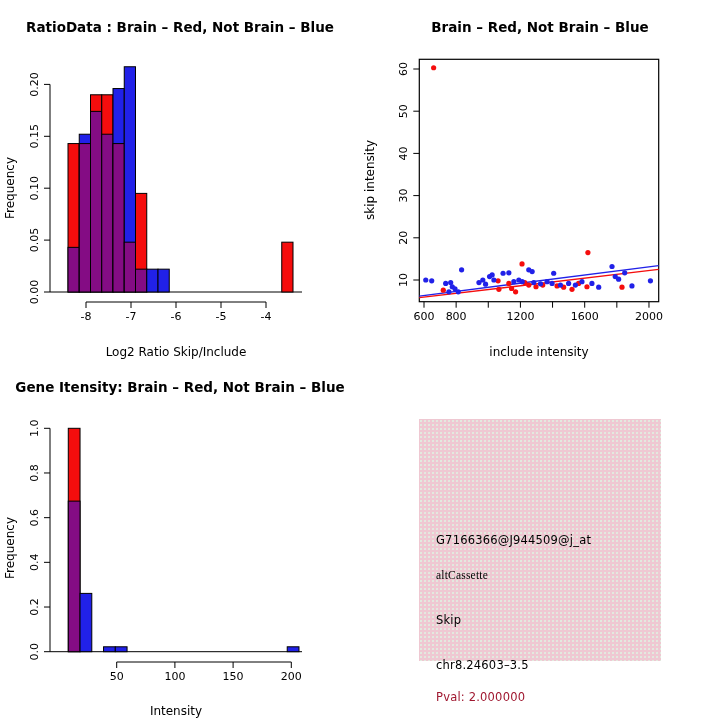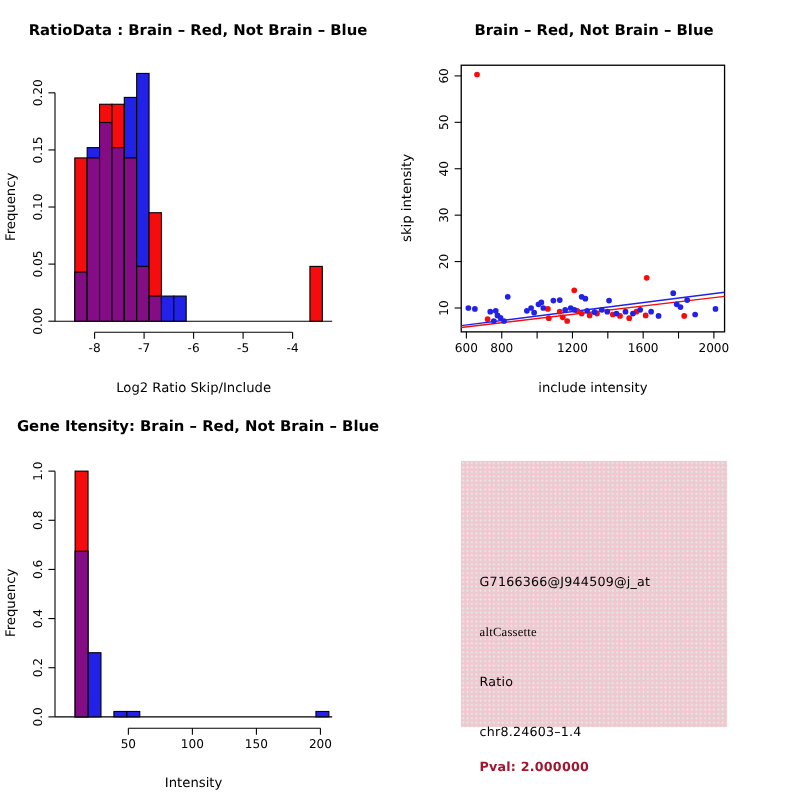--- a/index.html
+++ b/index.html
@@ -12,21 +12,21 @@
   #p-info{left:360px;top:360px;}
   svg{display:block;}
   svg text{font-family:"DejaVu Sans",sans-serif;fill:#000;}
   .info-box{
     position:absolute;left:59px;top:59px;width:242px;height:242px;
     background-color:#EFC8D2;
     background-image:radial-gradient(circle, rgba(225,238,225,0.85) 0.8px, rgba(0,0,0,0) 1px);
     background-size:4px 4px;
   }
   .info-line{position:absolute;left:17px;font-size:11.5px;letter-spacing:0.2px;white-space:nowrap;}
-  .il-0{top:103px;text-align:right;} .il-1{top:150px;} .il-2{top:194px;} .il-3{top:239px;} .il-4{top:271px;}
+  .il-0{top:114px;text-align:right;} .il-1{top:150px;} .il-2{top:194px;} .il-3{top:239px;} .il-4{top:271px;}
 </style>
 </head>
 <body>
 
 <div class="canvas">
   <div class="panel" id="p-ratio">
       <svg width="360" height="360">
         <g>
           <line x1="50" y1="292" x2="50" y2="84.39999999999998" stroke="#000000" stroke-width="1"></line>
           <line x1="44" y1="292" x2="50" y2="292" stroke="#000000"></line>
@@ -214,18 +214,18 @@
         </g>
         <text x="180" y="32" text-anchor="middle" font-size="13.5" font-weight="bold">Gene Itensity: Brain – Red, Not Brain – Blue</text>
         <text x="176" y="355" text-anchor="middle" font-size="12">Intensity</text>
         <text x="14" y="188" text-anchor="middle" font-size="12" transform="rotate(-90 14 188)">Frequency</text>
       </svg>
     </div>
   <div class="panel" id="p-info">
     <div class="info-box">
       <div class="info-line il-0" style="color: rgb(0, 0, 0);">G7166366@J944509@j_at</div>
       <div class="info-line il-1" style="color: rgb(0, 0, 0); font-family: Liberation Serif, serif;">altCassette</div>
-      <div class="info-line il-2" style="color: rgb(0, 0, 0);">Ratio</div>
-      <div class="info-line il-3" style="color: rgb(0, 0, 0);">chr8.24603–1.4</div>
-      <div class="info-line il-4" style="color: rgb(160, 24, 48); font-weight: bold;">Pval: 2.000000</div>
+      <div class="info-line il-2" style="color: rgb(0, 0, 0);">Skip</div>
+      <div class="info-line il-3" style="color: rgb(0, 0, 0);">chr8.24603–3.5</div>
+      <div class="info-line il-4" style="color: rgb(160, 24, 48);">Pval: 2.000000</div>
     </div>
   </div>
 </div>
 
 </body></html>

